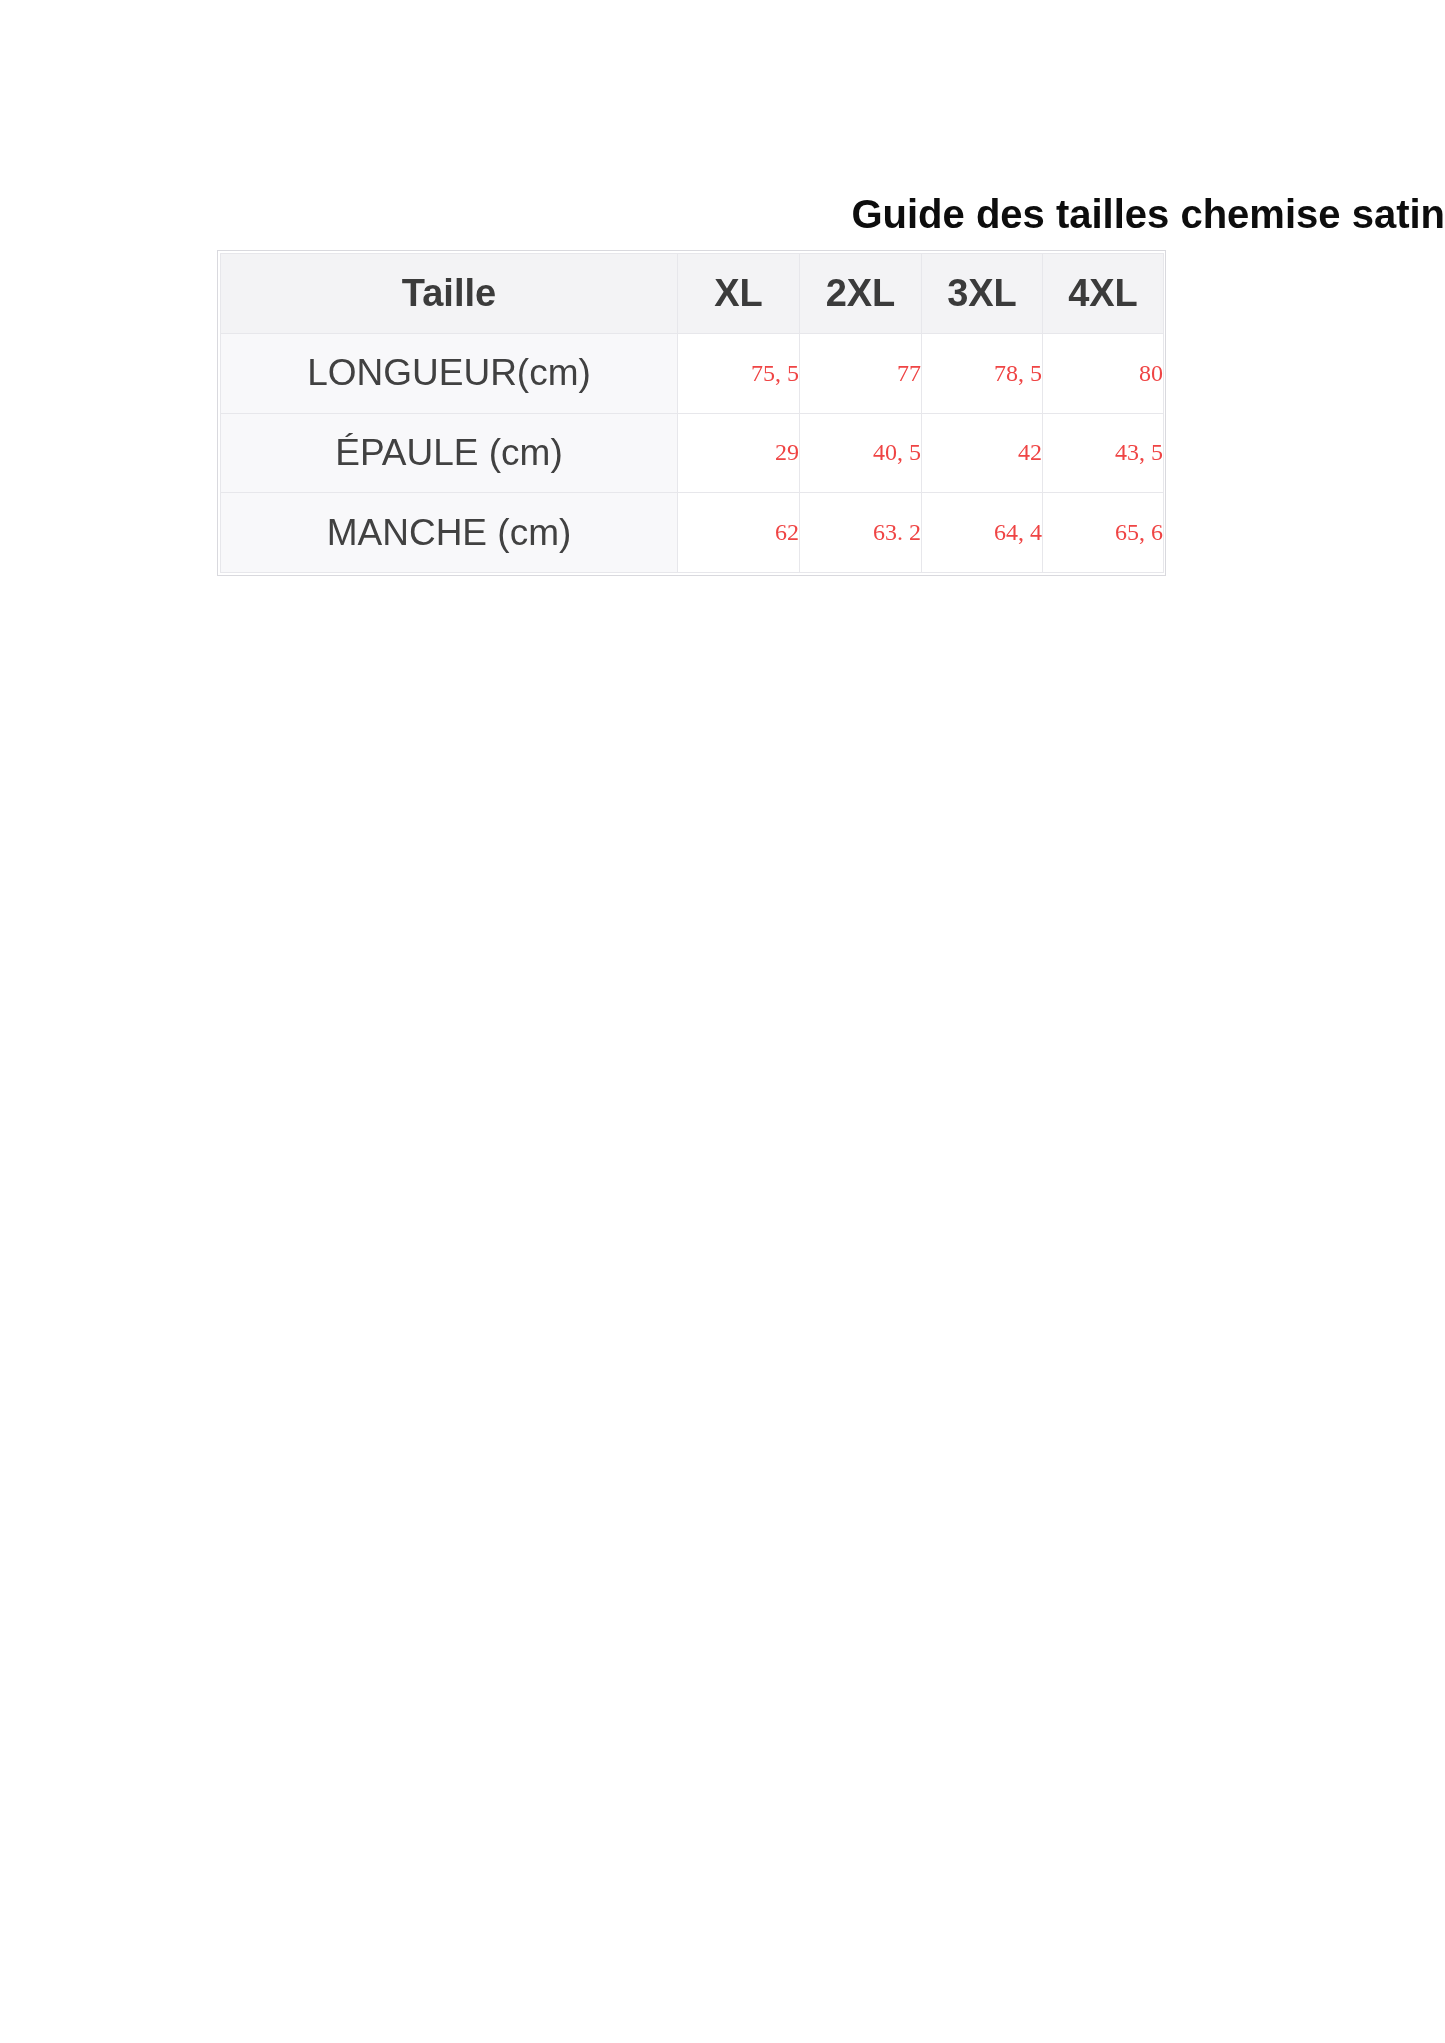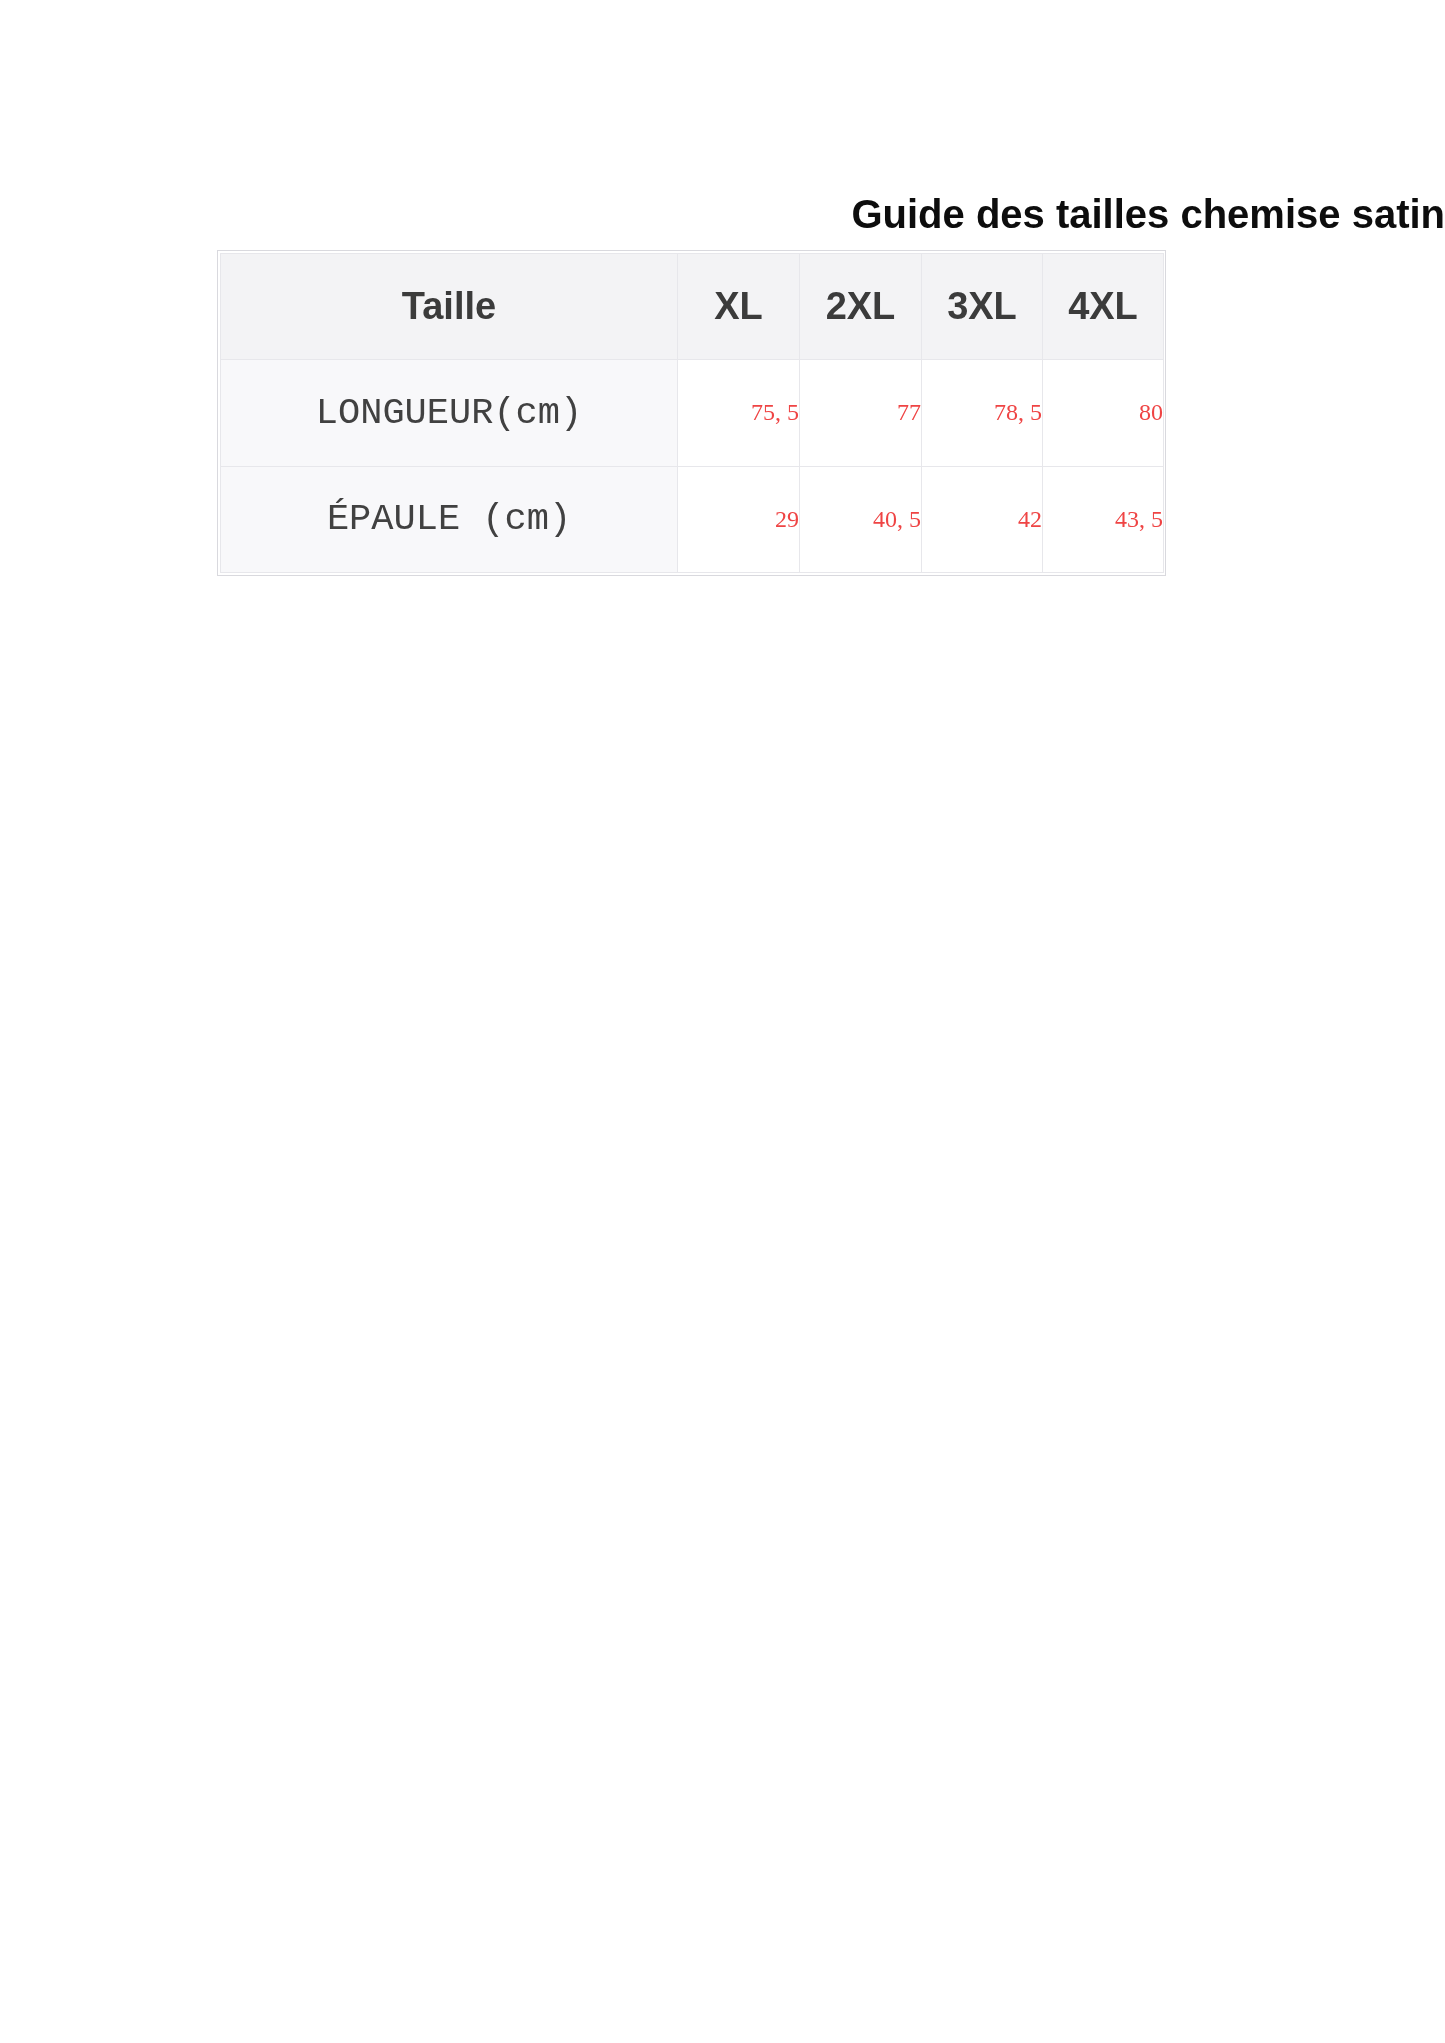--- a/index.html
+++ b/index.html
@@ -57,21 +57,21 @@
     font-size: 38px;
     font-weight: bold;
     color: #3b3b3b;
     font-family: "Liberation Sans", sans-serif;
   }
   .size-table td.row-label {
     background: #f8f8fa;
     font-size: 37px;
     font-weight: normal;
     color: #414141;
-    font-family: Liberation Mono, monospace;
+    font-family: Liberation Sans, sans-serif;
   }
   .size-table td.val {
     background: #ffffff;
     font-size: 24px;
     color: #ef4444;
     font-family: "Liberation Serif", serif;
     text-align: right;
   }
 </style>
 </head>
@@ -103,15 +103,22 @@
         <td class="val">78, 5</td>
         <td class="val">80</td>
       </tr>
       <tr>
         <td class="row-label">ÉPAULE (cm)</td>
         <td class="val">29</td>
         <td class="val">40, 5</td>
         <td class="val">42</td>
         <td class="val">43, 5</td>
       </tr>
+      <tr>
+        <td class="row-label">MANCHE (cm)</td>
+        <td class="val">62</td>
+        <td class="val">63. 2</td>
+        <td class="val">64, 4</td>
+        <td class="val">65, 6</td>
+      </tr>
     </tbody>
   </table>
 </div>
 
 </body></html>

